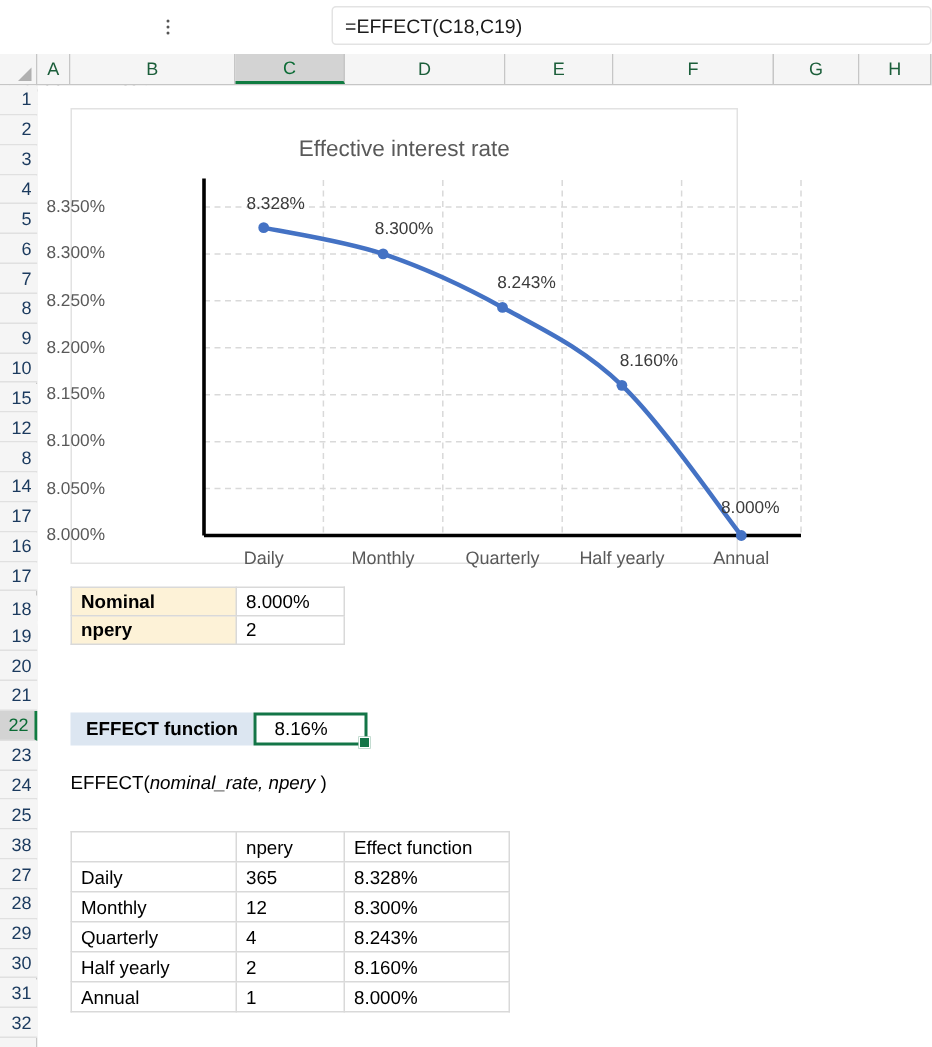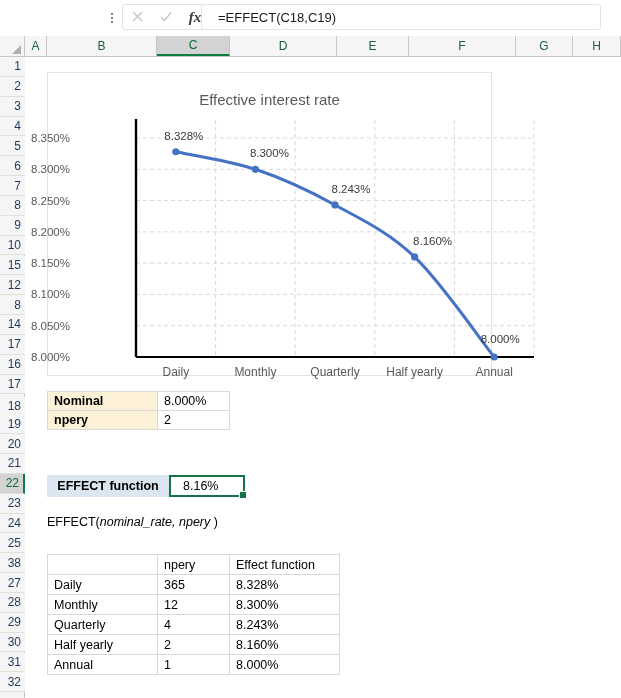--- a/index.html
+++ b/index.html
@@ -38,24 +38,24 @@
   .fb-dots i{display:block;width:2px;height:2px;background:#555;border-radius:50%;}
   .fb-icons{
     position:absolute;left:122px;top:4px;width:88px;height:26px;
     border:1px solid #e3e3e3;border-radius:3px;background:#fff;
     display:flex;align-items:center;justify-content:space-around;
     box-sizing:border-box;
   }
   .fb-ic{font-size:15px;color:#bdbdbd;line-height:1;}
   .fb-fx{font-size:15px;color:#3b3b3b;font-style:italic;font-family:"Liberation Serif",serif;font-weight:bold;}
   .fb-input{
-    position:absolute;left:201px;top:4px;width:400px;height:26px;
+    position:absolute;left:221px;top:4px;width:400px;height:26px;
     border:1px solid #e3e3e3;border-radius:3px;background:#fff;
     display:flex;align-items:center;box-sizing:border-box;
-    padding-left:16px;font-size:13px;color:#1a1a1a;
+    padding-left:8px;font-size:13px;color:#1a1a1a;
   }
 
   
   .col-head{
     position:absolute;left:0;top:36px;width:621px;height:21px;
     background:#f5f5f5;border-bottom:1px solid #c6c6c6;
     box-sizing:border-box;
   }
   .corner{
     position:absolute;left:0;top:0;width:25px;height:20px;
@@ -183,33 +183,20 @@
           </svg>
       </span>
     </div>
 
     <div class="fb-dots">
       <i></i>
         <i></i>
         <i></i>
     </div>
 
-    <div class="fb-icons">
-      <span class="fb-ic">
-        <svg width="13" height="13" viewBox="0 0 13 13">
-            <path d="M2 2L11 11M11 2L2 11" stroke="#c3c3c3" stroke-width="1.3" fill="none"></path>
-          </svg>
-      </span>
-      <span class="fb-ic">
-        <svg width="14" height="13" viewBox="0 0 14 13">
-            <path d="M2 7L5.5 10.5L12 2.5" stroke="#c3c3c3" stroke-width="1.3" fill="none"></path>
-          </svg>
-      </span>
-      <span class="fb-fx">fx</span>
-    </div>
 
     <div class="fb-input">=EFFECT(C18,C19)</div>
   </div>
 
   <div class="col-head">
     <div class="corner"></div>
   <div class="ch" style="left: 25px; width: 22px;">A</div>
       <div class="ch" style="left: 47px; width: 110px;">B</div>
       <div class="ch sel" style="left: 157px; width: 73px;">C</div>
       <div class="ch" style="left: 230px; width: 107px;">D</div>

